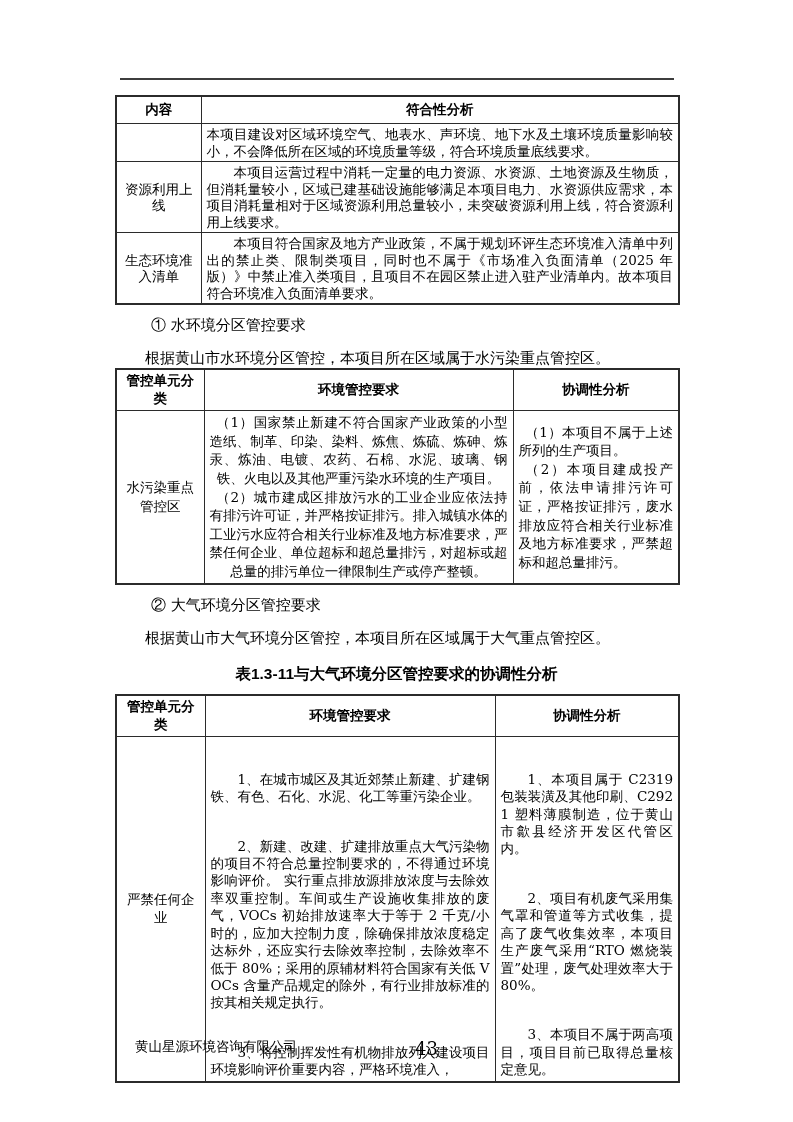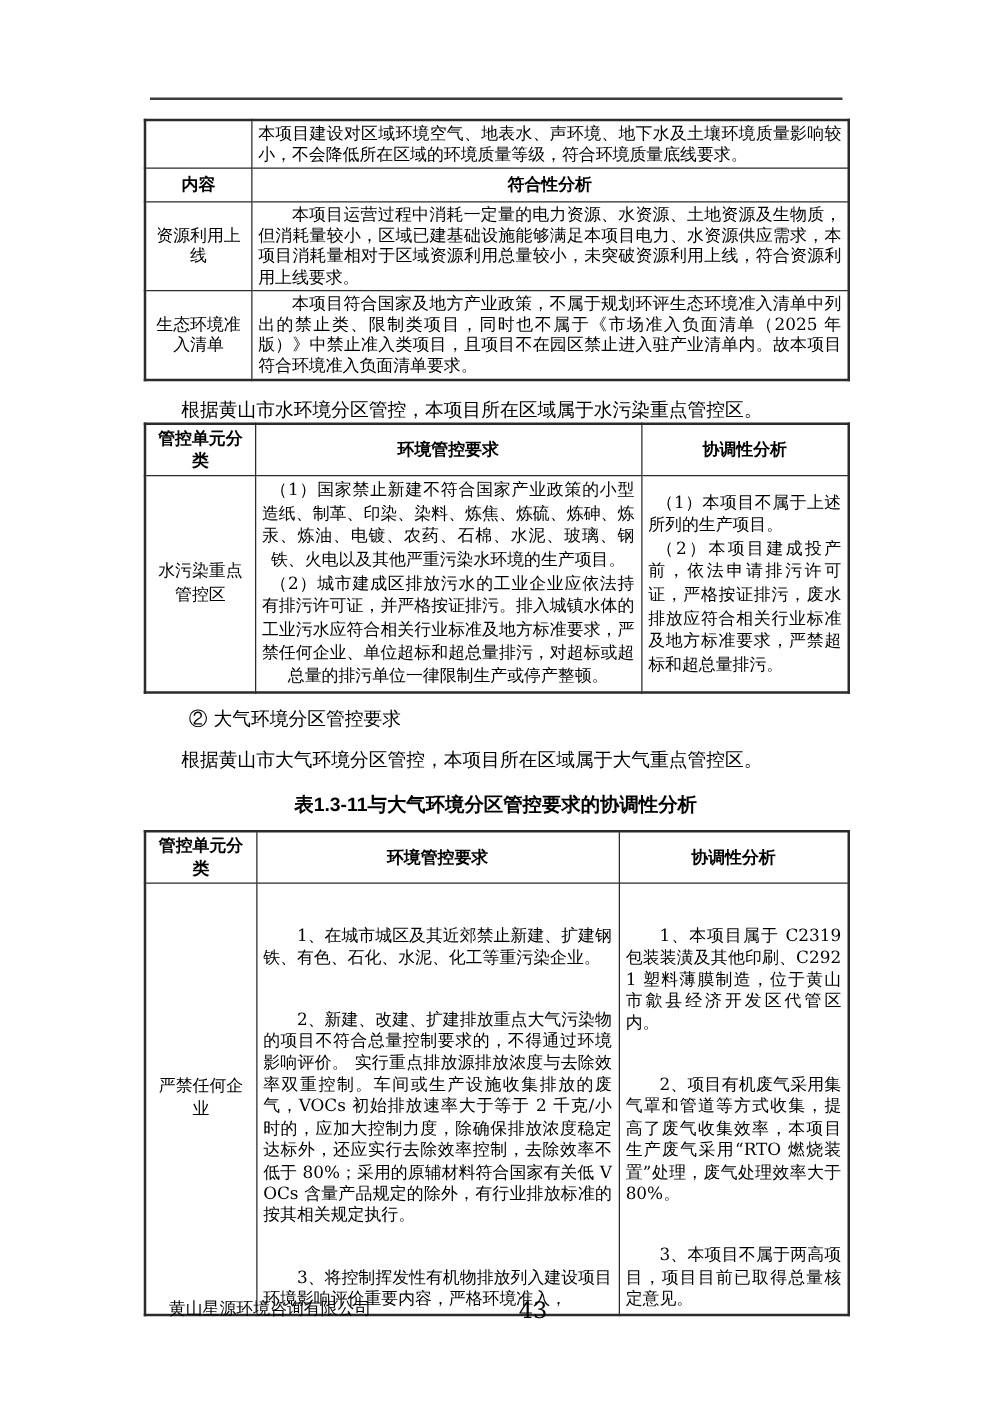--- a/index.html
+++ b/index.html
@@ -68,44 +68,45 @@
 
   <div class="content">
 
     <table class="tbl tbl1">
       <colgroup>
           <col style="width:85px">
           <col style="width:478px">
         </colgroup>
       <tbody>
           <tr>
+        <th>内容</th>
+        <th>符合性分析</th>
+      </tr>
+      <tr>
         <td class="label"></td>
         <td class="body">
           <p>本项目建设对区域环境空气、地表水、声环境、地下水及土壤环境质量影响较小，不会降低所在区域的环境质量等级，符合环境质量底线要求。</p>
         </td>
-      </tr>
-      <tr>
-        <th>内容</th>
-        <th>符合性分析</th>
       </tr>
       <tr>
         <td class="label">资源利用上线</td>
         <td class="body">
           <p class="ind">本项目运营过程中消耗一定量的电力资源、水资源、土地资源及生物质，但消耗量较小，区域已建基础设施能够满足本项目电力、水资源供应需求，本项目消耗量相对于区域资源利用总量较小，未突破资源利用上线，符合资源利用上线要求。</p>
         </td>
       </tr>
       <tr>
         <td class="label">生态环境准入清单</td>
         <td class="body">
           <p class="ind">本项目符合国家及地方产业政策，不属于规划环评生态环境准入清单中列出的禁止类、限制类项目，同时也不属于《市场准入负面清单（2025 年版）》中禁止准入类项目，且项目不在园区禁止进入驻产业清单内。故本项目符合环境准入负面清单要求。</p>
         </td>
       </tr>
     </tbody>
       </table>
 
+    <div class="sec-heading">① 水环境分区管控要求</div>
     <p class="para">根据黄山市水环境分区管控，本项目所在区域属于水污染重点管控区。</p>
 
     <table class="tbl tbl2">
       <colgroup>
           <col style="width:88px">
           <col style="width:309px">
           <col style="width:166px">
         </colgroup>
       <tbody>
           <tr>

